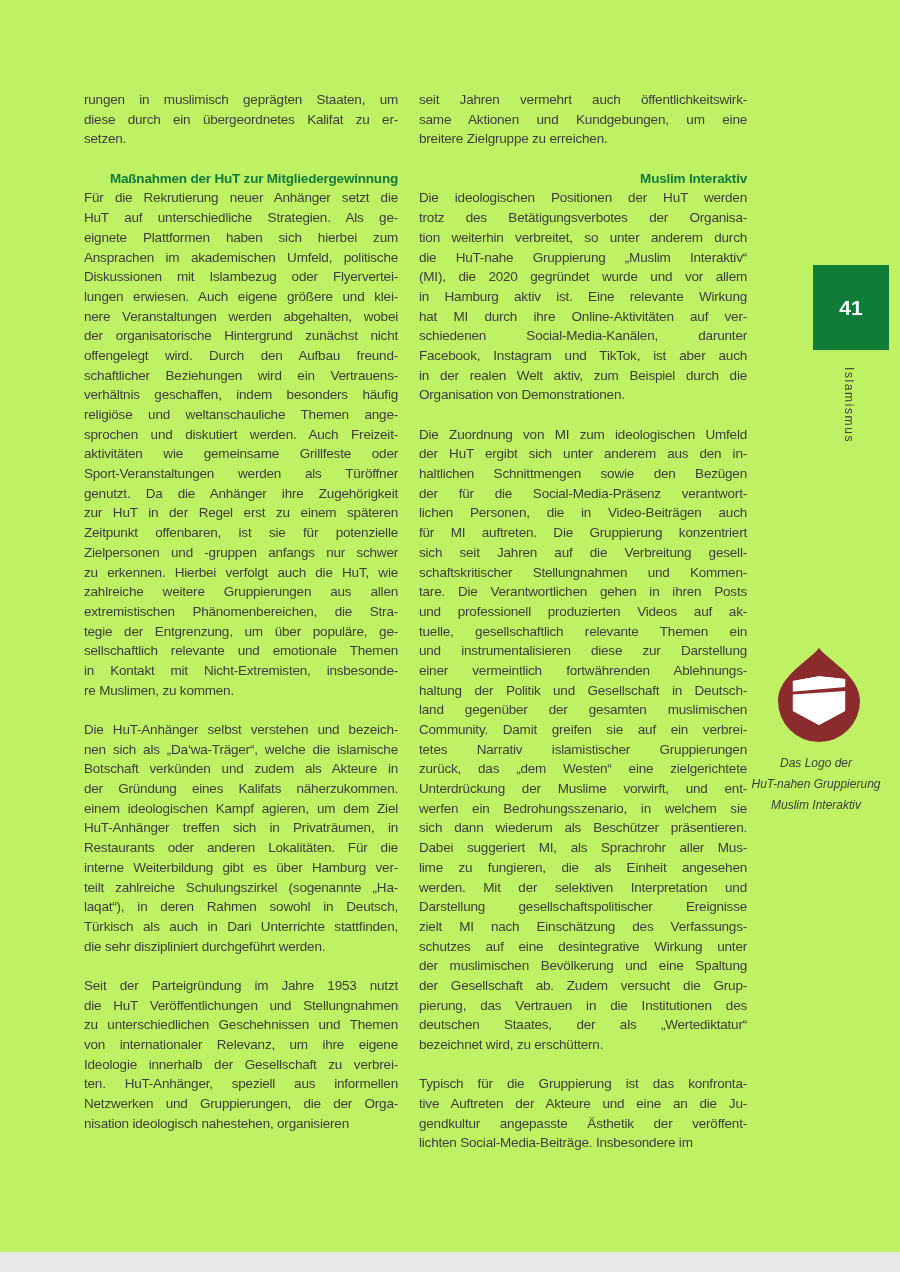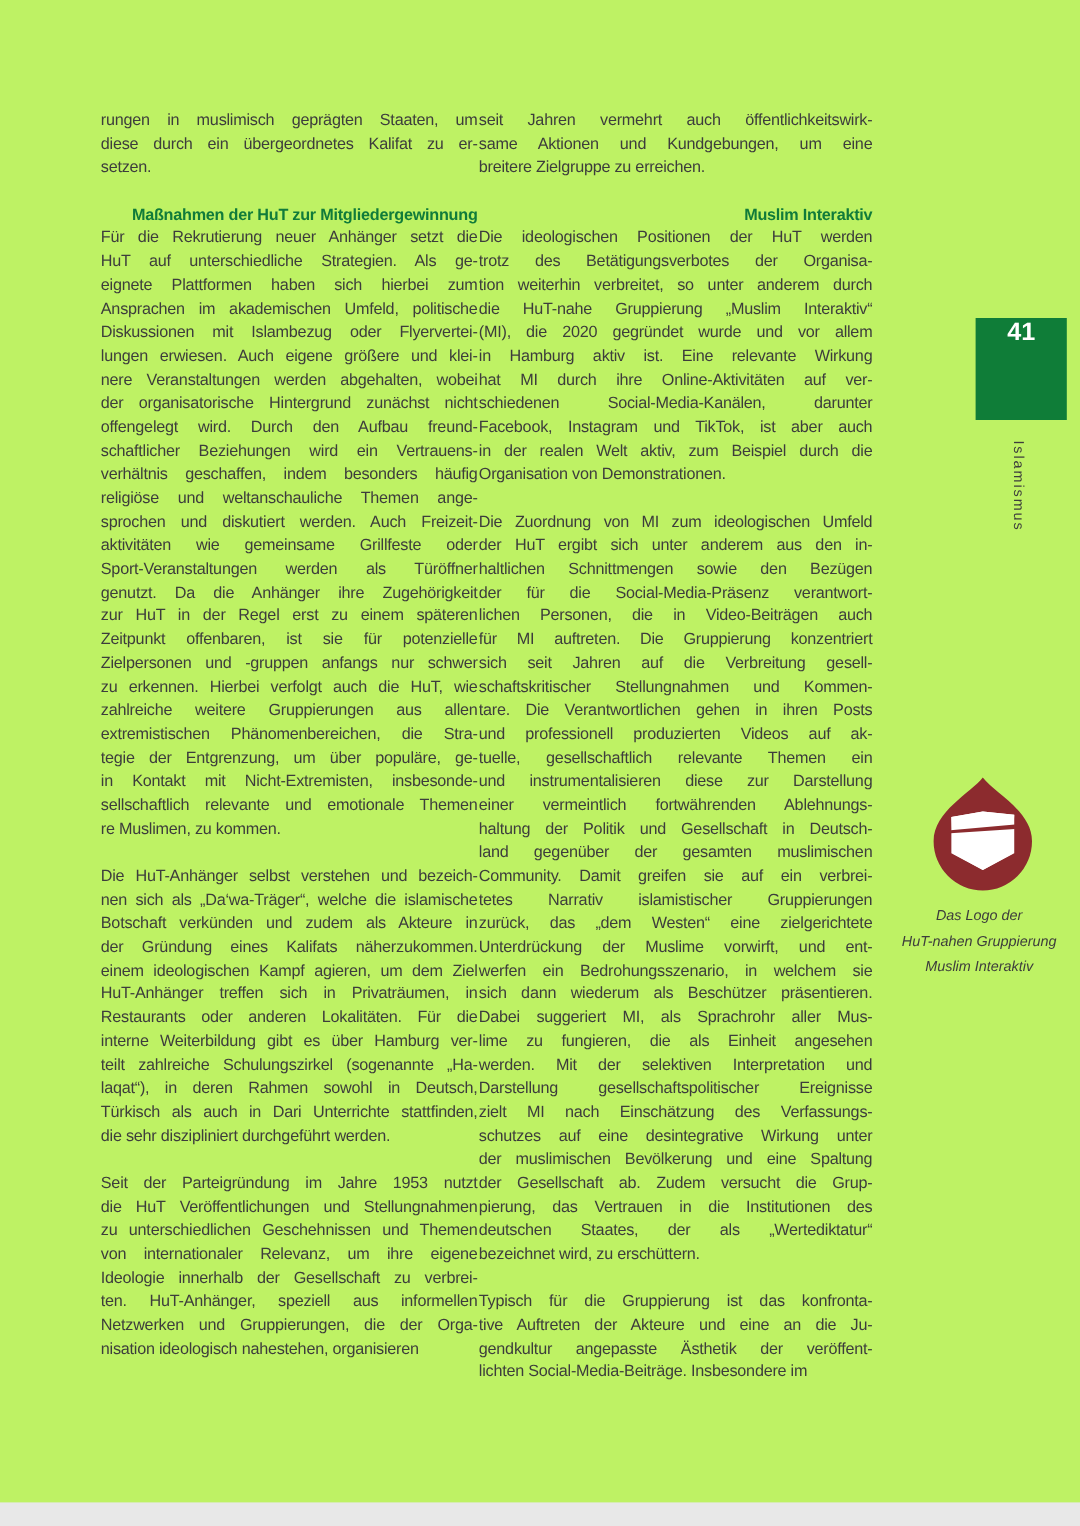--- a/index.html
+++ b/index.html
@@ -16,21 +16,21 @@
 
   .col {
     position:absolute;
     top:90px;
     font-size:13.5px;
     letter-spacing:-0.2px;
     line-height:19.7px;
     color:var(--body-text,#3d3d3c);
   }
   .col-left  { left:84px;  width:314px; }
-  .col-right { left:399px; width:328px; }
+  .col-right { left:419px; width:328px; }
 
   .para { margin:0 0 19.7px 0; }
   .line {
     height:19.7px;
     text-align:justify;
     text-align-last:justify;
     text-justify:inter-word;
     white-space:normal;
   }
   .line.last { text-align-last:left; }
@@ -41,21 +41,21 @@
     font-weight:bold;
     color:var(--heading-green,#107b3a);
     text-align:right;
   }
 
   .page-badge {
     position:absolute;
     left:813px; top:265px;
     width:76px; height:85px;
     background:var(--badge-green,#0f7d38);
-    display:flex; align-items:flex-start; justify-content:center;
+    display:flex; align-items:center; justify-content:center;
     color:#ffffff;
     font-size:21px; font-weight:bold;
   }
 
   .side-tab {
     position:absolute;
     left:842px; top:367px;
     writing-mode:vertical-rl;
     text-orientation:mixed;
     font-size:12px;
@@ -111,22 +111,22 @@
         <div class="line">aktivitäten wie gemeinsame Grillfeste oder</div>
         <div class="line">Sport-Veranstaltungen werden als Türöffner</div>
         <div class="line">genutzt. Da die Anhänger ihre Zugehörigkeit</div>
         <div class="line">zur HuT in der Regel erst zu einem späteren</div>
         <div class="line">Zeitpunkt offenbaren, ist sie für potenzielle</div>
         <div class="line">Zielpersonen und -gruppen anfangs nur schwer</div>
         <div class="line">zu erkennen. Hierbei verfolgt auch die HuT, wie</div>
         <div class="line">zahlreiche weitere Gruppierungen aus allen</div>
         <div class="line">extremistischen Phänomenbereichen, die Stra-</div>
         <div class="line">tegie der Entgrenzung, um über populäre, ge-</div>
+        <div class="line">sellschaftlich relevante und emotionale Themen</div>
         <div class="line">in Kontakt mit Nicht-Extremisten, insbesonde-</div>
-        <div class="line">sellschaftlich relevante und emotionale Themen</div>
         <div class="line last">re Muslimen, zu kommen.</div>
       </div>
       <div class="para">
         <div class="line">Die HuT-Anhänger selbst verstehen und bezeich-</div>
         <div class="line">nen sich als „Da‘wa-Träger“, welche die islamische</div>
         <div class="line">Botschaft verkünden und zudem als Akteure in</div>
         <div class="line">der Gründung eines Kalifats näherzukommen.</div>
         <div class="line">einem ideologischen Kampf agieren, um dem Ziel</div>
         <div class="line">HuT-Anhänger treffen sich in Privaträumen, in</div>
         <div class="line">Restaurants oder anderen Lokalitäten. Für die</div>

